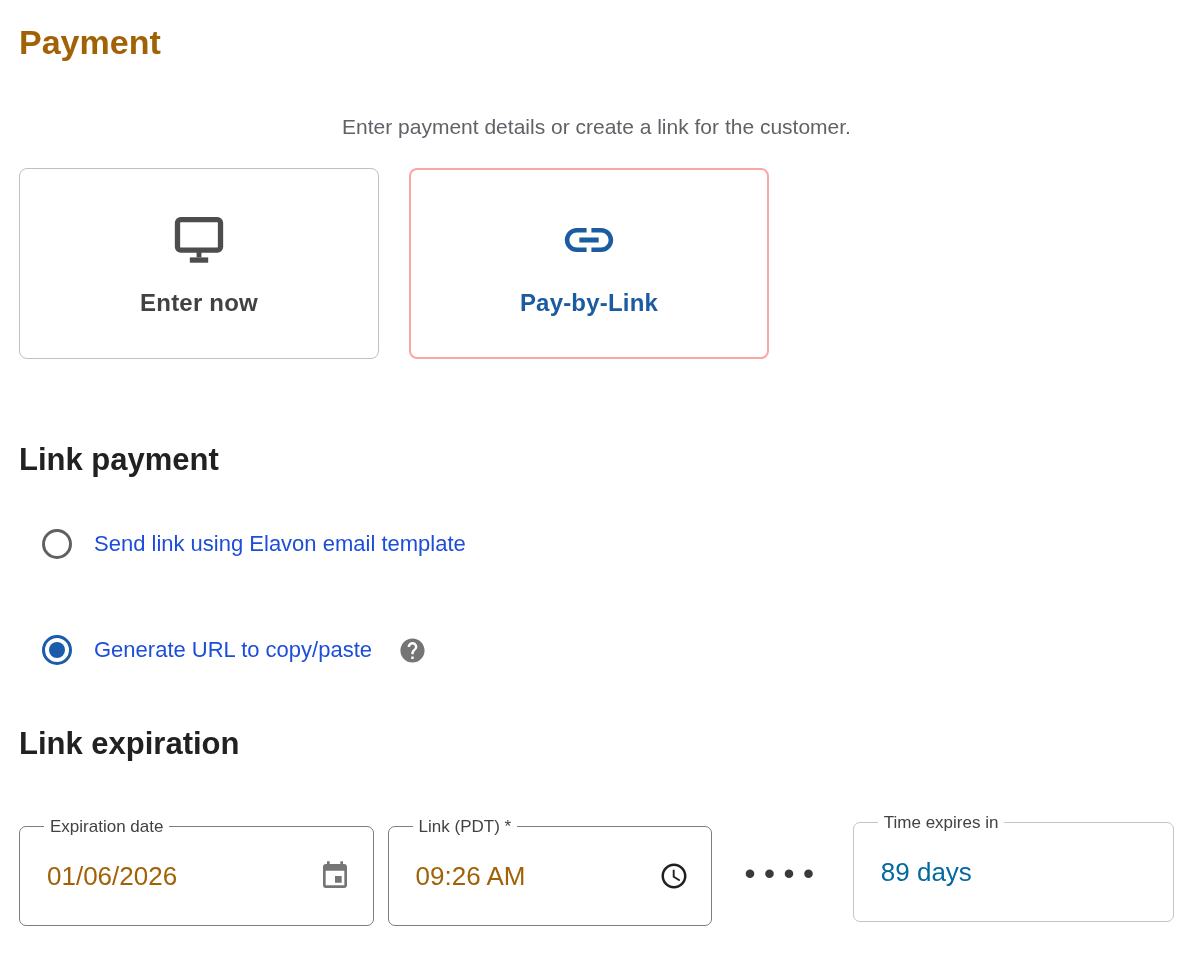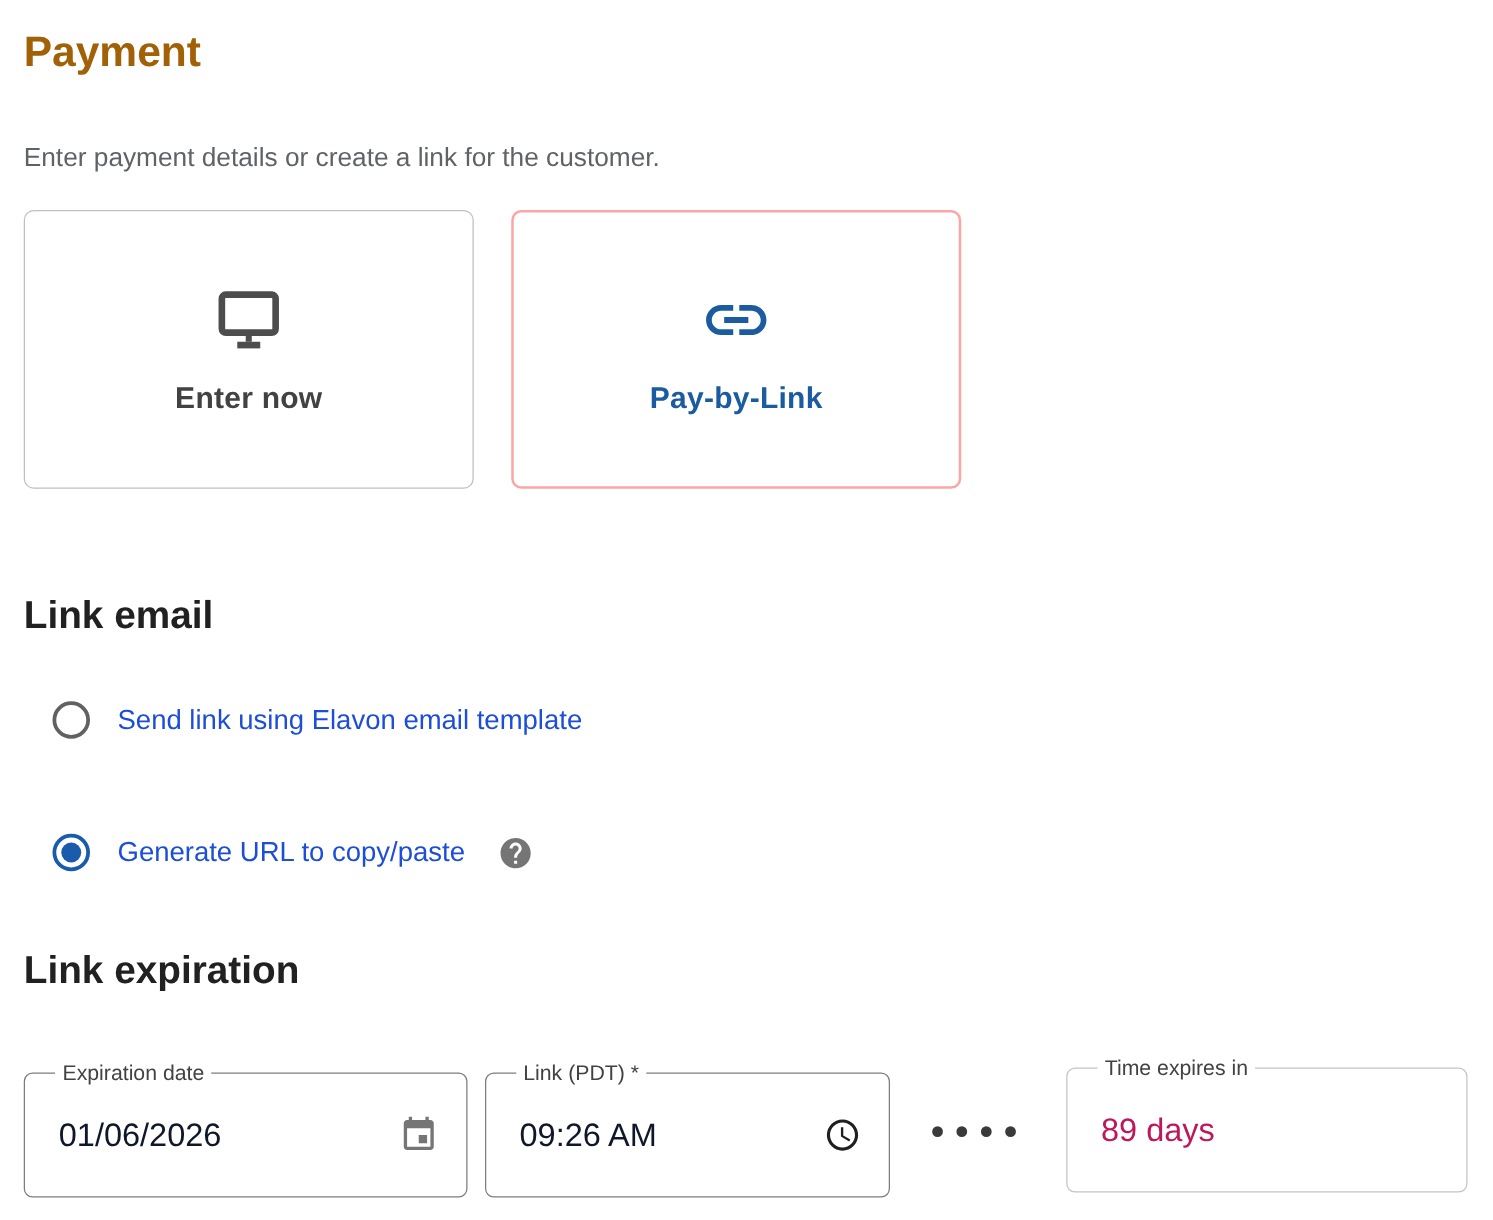--- a/index.html
+++ b/index.html
@@ -4,26 +4,26 @@
 <style>
   html,body{margin:0;padding:0;background:#ffffff;}
   body{
     width:1194px;height:976px;overflow:hidden;
     font-family:"Liberation Sans","DejaVu Sans",sans-serif;
     color:#212121;
   }
   .page{padding:22px 20px 0 19px;}
 
   h1.page-title{margin:0;font-size:34px;line-height:40px;font-weight:700;color:#a16207;}
-  p.subtitle{margin:52px 0 0;font-size:21px;line-height:26px;font-weight:400;color:#5f6368;}
+  p.subtitle{margin:52px 0 0;font-size:21px;line-height:26px;font-weight:400;color:#5f6368;text-align:center;}
 
   
   .cards{margin-top:28px;display:flex;gap:30px;}
   .card{
-    width:360px;height:223px;box-sizing:border-box;background:#fff;
+    width:360px;height:191px;box-sizing:border-box;background:#fff;
     border:1px solid #c0c0c0;border-radius:8px;cursor:pointer;
     display:flex;flex-direction:column;align-items:center;justify-content:center;gap:20px;
   }
   .card.selected{border:2px solid #fca5a5;}
   .icon-box{height:58px;display:flex;align-items:center;justify-content:center;}
   .card-label{font-size:24px;font-weight:700;color:#424242;letter-spacing:.2px;}
   .card.selected .card-label{color:#1b5ca0;}
   .monitor-svg{color:#4d4d4d;}
   .link-svg{color:#1b5ca0;}
 
@@ -56,23 +56,23 @@
   }
   .field.f-date{width:361px;}
   .field.f-time{width:330px;margin-left:14px;}
   .field.f-expires{width:327px;margin-top:-4px;border-color:#c4c4c4;}
   .field-label{
     position:absolute;top:-10px;left:24px;background:#fff;padding:0 6px;
     font-size:17px;color:#424242;white-space:nowrap;
   }
   .field-value{
     position:absolute;left:27px;top:50%;transform:translateY(-50%);
-    font-size:26px;color:#0f172a;white-space:nowrap;
+    font-size:26px;color:#a16207;white-space:nowrap;
   }
-  .field.f-expires .field-value{color:#be185d;}
+  .field.f-expires .field-value{color:#0369a1;}
   .field-icon{
     position:absolute;right:22px;top:50%;transform:translateY(-50%);
     display:flex;align-items:center;cursor:pointer;
   }
   .dots{
     height:96px;display:flex;align-items:center;
     margin-left:33px;margin-right:30px;
     font-size:30px;letter-spacing:9px;color:#3a3a3a;font-weight:700;
     user-select:none;
   }
@@ -100,21 +100,21 @@
     <div class="card selected">
       <span class="icon-box">
         <svg class="link-svg" viewBox="0 0 24 24" width="62" height="58" fill="currentColor" aria-hidden="true">
           <path d="M3.9 12c0-1.71 1.39-3.1 3.1-3.1h4V7H7c-2.76 0-5 2.24-5 5s2.24 5 5 5h4v-1.9H7c-1.71 0-3.1-1.39-3.1-3.1zM8 13h8v-2H8v2zm9-6h-4v1.9h4c1.71 0 3.1 1.39 3.1 3.1s-1.39 3.1-3.1 3.1h-4V17h4c2.76 0 5-2.24 5-5s-2.24-5-5-5z"></path>
         </svg>
       </span>
       <span class="card-label">Pay-by-Link</span>
     </div>
   </div>
 
-  <h2 class="section-heading link-format">Link email</h2>
+  <h2 class="section-heading link-format">Link payment</h2>
 
   <div class="radio-row first">
     <span class="radio"></span>
     <span class="radio-label">Send link using Elavon email template</span>
   </div>
 
   <div class="radio-row second">
     <span class="radio selected"></span>
     <span class="radio-label">Generate URL to copy/paste</span>
     <span class="help">

